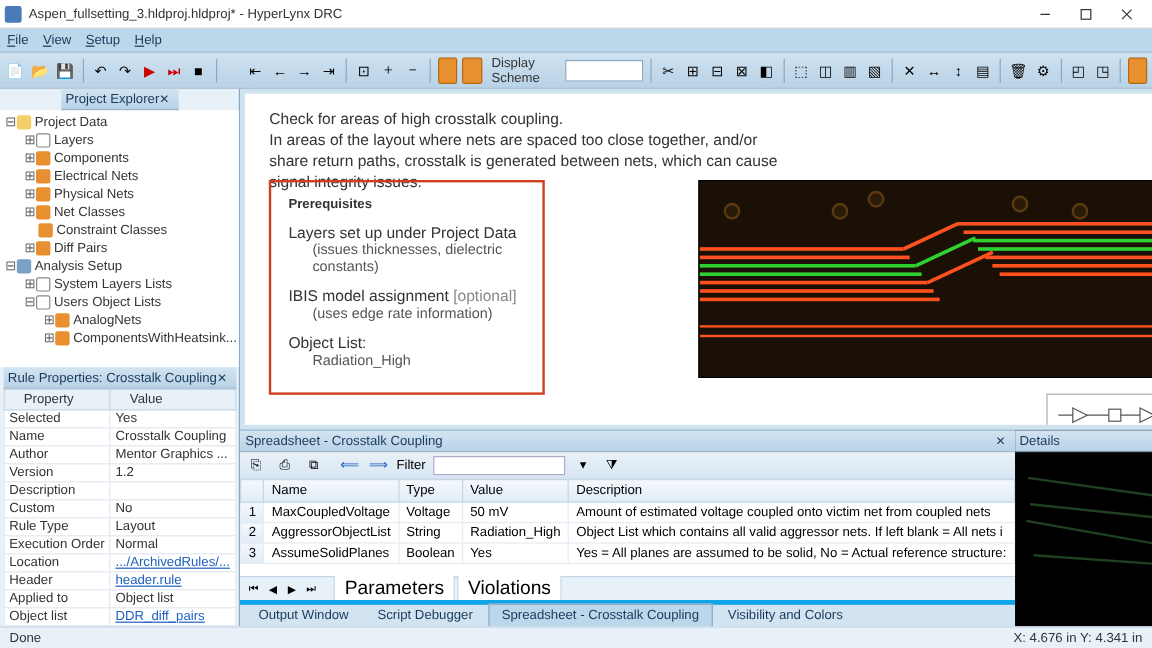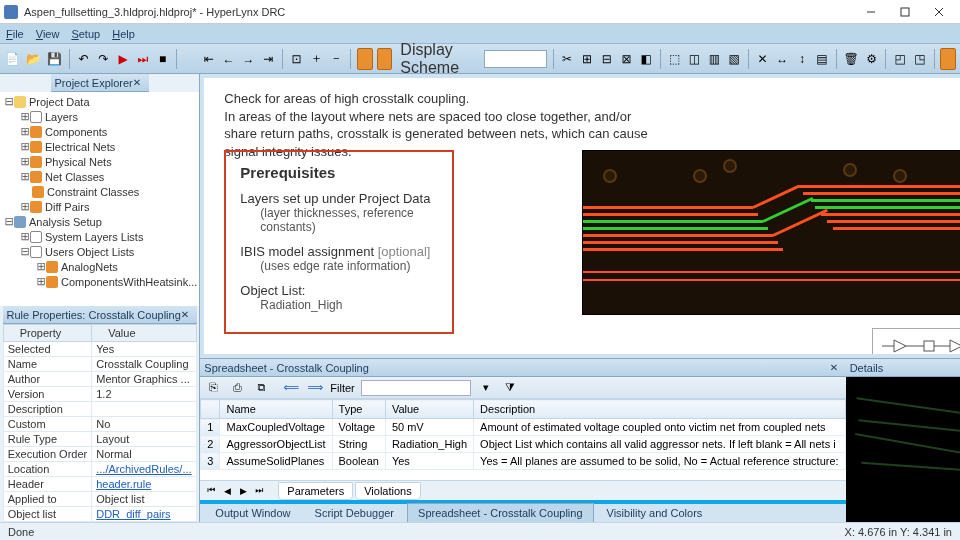--- a/index.html
+++ b/index.html
@@ -16,21 +16,21 @@
 
 .menubar { height: 20px; background: #bcd6ea; display: flex; align-items: center; padding: 0 6px; gap: 12px; border-bottom: 1px solid #9bb7d0; }
 .menubar .menuitem { font-size: 11px; color: #1a3a5a; cursor: default; text-decoration: underline; text-decoration-color: transparent; }
 .menubar .menuitem::first-letter { text-decoration: underline; }
 
 
 .toolbar { height: 30px; background: linear-gradient(#cfe2f0, #b8d2e6); display: flex; align-items: center; padding: 0 4px; gap: 4px; border-bottom: 1px solid #8aa8c4; }
 .toolbar .tbtn { width: 22px; height: 22px; border: 1px solid transparent; display: flex; align-items: center; justify-content: center; font-size: 12px; cursor: default; border-radius: 2px; }
 .toolbar .sep { width: 1px; height: 20px; background: #8aa8c4; margin: 0 2px; }
 .toolbar .tbtn.orange { background: #e89030; border-color: #b56810; }
-.toolbar .label { font-size: 16px; color: #333; margin-left: 4px; }
+.toolbar .label { font-size: 11px; color: #333; margin-left: 4px; }
 .toolbar .dd { width: 90px; height: 18px; border: 1px solid #8aa8c4; background: #fff; }
 
 
 .main-row { display: flex; height: calc(100% - 24px - 20px - 30px - 18px); }
 
 
 .leftcol { width: 210px; background: #e9f1f8; display: flex; flex-direction: column; border-right: 1px solid #8aa8c4; align-items: center; }
 .panel-hdr { height: 18px; background: linear-gradient(#d2e4f2, #b8d2e6); display: flex; align-items: center; justify-content: space-between; padding: 0 4px; font-size: 11px; color: #1a3a5a; border-bottom: 1px solid #8aa8c4; }
 .panel-hdr .x { width: 12px; height: 12px; font-size: 10px; cursor: default; }
 
@@ -53,39 +53,39 @@
 
 .centercol { flex: 1; display: flex; flex-direction: column; background: #cfe2f0; }
 .doc-area { flex: 1; background: #fff; margin: 4px; padding: 12px 20px; overflow: hidden; position: relative; }
 .doc-area p { font-size: 13px; color: #333; line-height: 1.35; }
 .doc-area .pcb-img { position: absolute; right: 20px; top: 72px; width: 430px; height: 165px; background: #1a1005; border: 1px solid #000; overflow: hidden; }
 .pcb-img .trace { position: absolute; height: 3px; }
 .pcb-img .t-r { background: #ff5020; }
 .pcb-img .t-g { background: #30d030; }
 .pcb-img .pad { position: absolute; width: 14px; height: 14px; border: 2px solid #5a3810; border-radius: 50%; background: #2a1a08; }
 .prereq { position: absolute; left: 20px; top: 72px; width: 230px; border: 2px solid #d04020; padding: 12px 14px 20px; font-size: 13px; color: #333; }
-.prereq h3 { font-size: 15px; font-weight: bold; margin-bottom: 10px; }
+.prereq h3 { font-size: 11px; font-weight: bold; margin-bottom: 10px; }
 .prereq .sub { margin-left: 20px; color: #555; font-size: 12px; }
 .prereq .opt { color: #888; }
 
 
 .spread-panel { height: 164px; border-top: 1px solid #8aa8c4; display: flex; flex-direction: column; background: #e9f1f8; }
 .spread-row { display: flex; height: 100%; }
 .spread-main { flex: 1; display: flex; flex-direction: column; }
 .spread-tb { height: 22px; display: flex; align-items: center; padding: 0 4px; gap: 6px; background: linear-gradient(#e9f1f8, #d8e6f2); border-bottom: 1px solid #c4d6e6; }
 .spread-tb .tbtn { width: 18px; height: 18px; font-size: 11px; cursor: default; display: flex; align-items: center; justify-content: center; }
 .spread-tb .flt { width: 110px; height: 16px; border: 1px solid #aac; background: #fff; }
 .spread-grid { flex: 1; background: #fff; overflow: auto; position: relative; }
 .spread-grid table { width: 100%; border-collapse: collapse; font-size: 11px; }
 .spread-grid th { background: linear-gradient(#f4f8fc, #e0ecf6); border: 1px solid #c4d6e6; padding: 3px 6px; text-align: left; font-weight: normal; }
 .spread-grid td { border: 1px solid #e4ecf4; padding: 2px 6px; white-space: nowrap; }
 .spread-grid td.rownum { background: linear-gradient(#f4f8fc, #e0ecf6); text-align: center; width: 24px; }
 .spread-nav { height: 20px; display: flex; align-items: center; background: #e9f1f8; border-top: 1px solid #c4d6e6; padding: 0 4px; gap: 2px; }
 .spread-nav .nbtn { width: 14px; height: 14px; font-size: 9px; display: flex; align-items: center; justify-content: center; cursor: default; }
-.spread-nav .tab { padding: 2px 8px; border: 1px solid #c4d6e6; background: #fff; border-radius: 0 0 4px 4px; font-size: 11px; cursor: default; }
+.spread-nav .tab { padding: 2px 8px; border: 1px solid #c4d6e6; background: #fff; border-radius: 0 0 4px 4px; font-size: 16px; cursor: default; }
 .tabs-bottom { height: 22px; display: flex; align-items: center; background: #d2e4f2; border-top: 4px solid #0ea5e9; padding: 0 4px; gap: 2px; }
 .tabs-bottom .btab { padding: 3px 10px; font-size: 11px; color: #1a3a5a; cursor: default; border: 1px solid transparent; }
 .tabs-bottom .btab.active { background: #bcd6ea; border: 1px solid #8aa8c4; border-bottom-color: #bcd6ea; }
 
 
 .details-panel { width: 190px; background: #000; display: flex; flex-direction: column; }
 .details-panel .panel-hdr { background: linear-gradient(#d2e4f2, #b8d2e6); color: #1a3a5a; }
 .details-panel .dcontent { flex: 1; background: #000; position: relative; }
 .details-panel .dcontent .trace { position: absolute; background: #204020; height: 2px; }
 
@@ -322,21 +322,21 @@
     <div class="doc-area">
 
       <p>Check for areas of high crosstalk coupling.</p>
       <p>In areas of the layout where nets are spaced too close together, and/or</p>
       <p>share return paths, crosstalk is generated between nets, which can cause</p>
       <p>signal integrity issues.</p>
 
       <div class="prereq">
         <h3>Prerequisites</h3>
         <div>Layers set up under Project Data</div>
-        <div class="sub">(layer thicknesses, reference constants)</div>
+        <div class="sub">(issues thicknesses, dielectric constants)</div>
         <div style="height:10px"></div>
         <div><span>IBIS model assignment</span> <span class="opt">[optional]</span></div>
         <div class="sub">(uses edge rate information)</div>
         <div style="height:10px"></div>
         <div>Object List:</div>
         <div class="sub">Radiation_High</div>
       </div>
 
       <div class="pcb-img">
         <div class="pad" style="left:20px;top:18px"></div>

